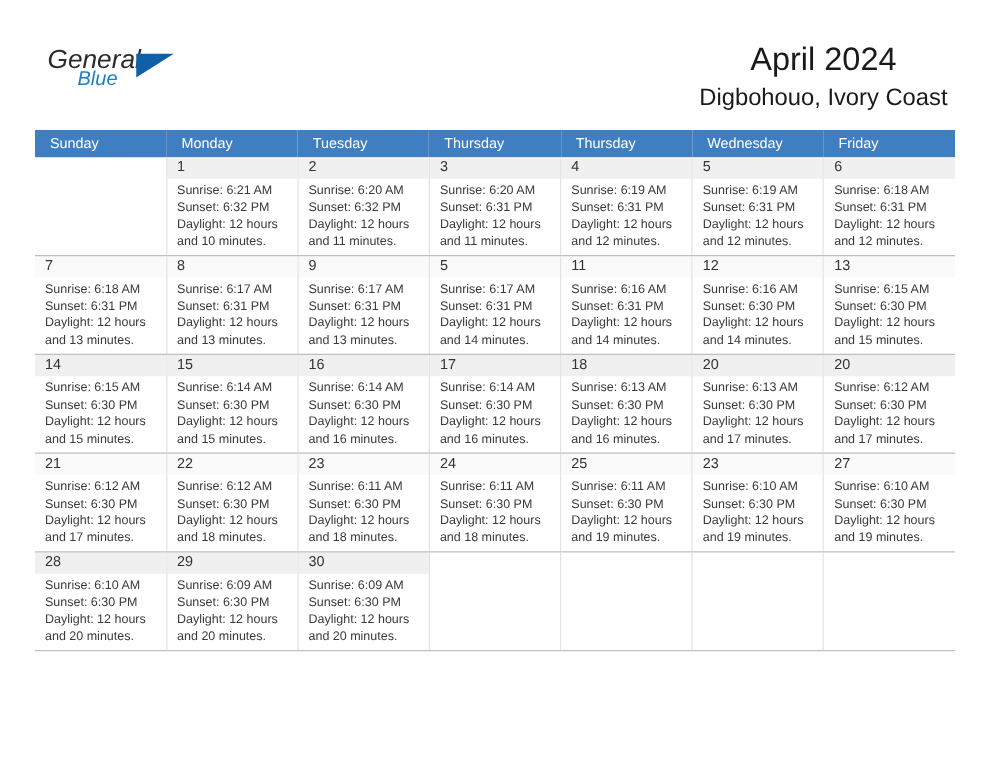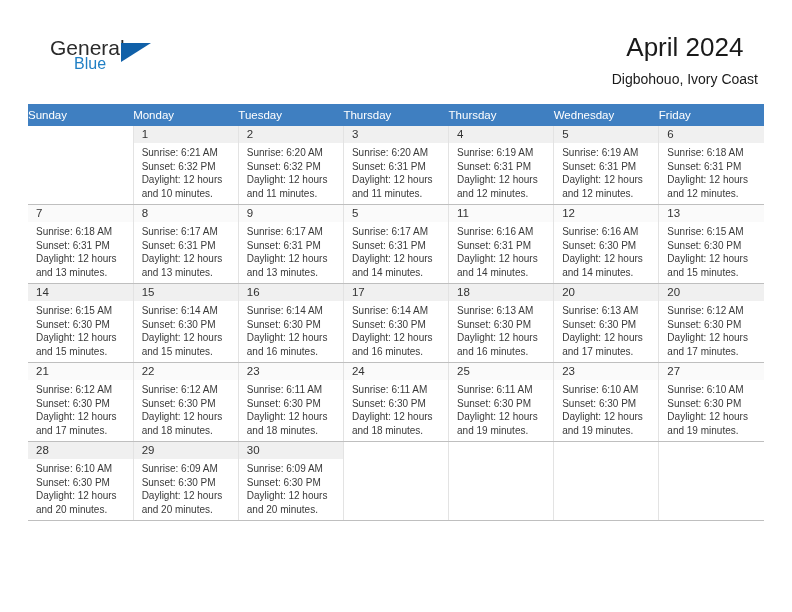--- a/index.html
+++ b/index.html
@@ -23,24 +23,25 @@
 
   
   .header {
     position: absolute;
     left: 0; right: 0;
     top: 0;
     height: 96px;
   }
   .brand {
     position: absolute;
-    left: 50px;
+    left: 38px;
     top: 36px;
     width: 200px;
     height: 52px;
+    font-style: italic;
   }
   .brand-general {
     position: absolute;
     left: 0;
     top: 0;
     font-size: 21px;
     color: #2b2b2b;
     letter-spacing: 0px;
     font-family: "Liberation Sans", sans-serif;
   }
@@ -69,42 +70,42 @@
     text-align: center;
   }
   .cal-title {
     font-size: 26px;
     color: #1a1a1a;
     line-height: 30px;
     white-space: nowrap;
   }
   .cal-subtitle {
     margin-top: 9px;
-    font-size: 14px;
+    font-size: 19px;
     color: #1a1a1a;
     line-height: 16px;
     white-space: nowrap;
   }
 
   
   .calendar {
     position: absolute;
     left: 28px;
     top: 104px;
     width: 736px;
     border-collapse: collapse;
     table-layout: fixed;
   }
   .calendar th {
     background: #3f7fc1;
     color: #ffffff;
     font-size: 11.5px;
     font-weight: normal;
     text-align: left;
-    padding: 5px 0 5px 0;
+    padding: 5px 0 5px 12px;
     height: 12px;
     border: none;
   }
   .calendar td {
     vertical-align: top;
     width: 105.14px;
     height: 78px;
     padding: 0;
     border-right: 1px solid #e3e3e3;
     border-bottom: 1px solid #bfbfbf;

